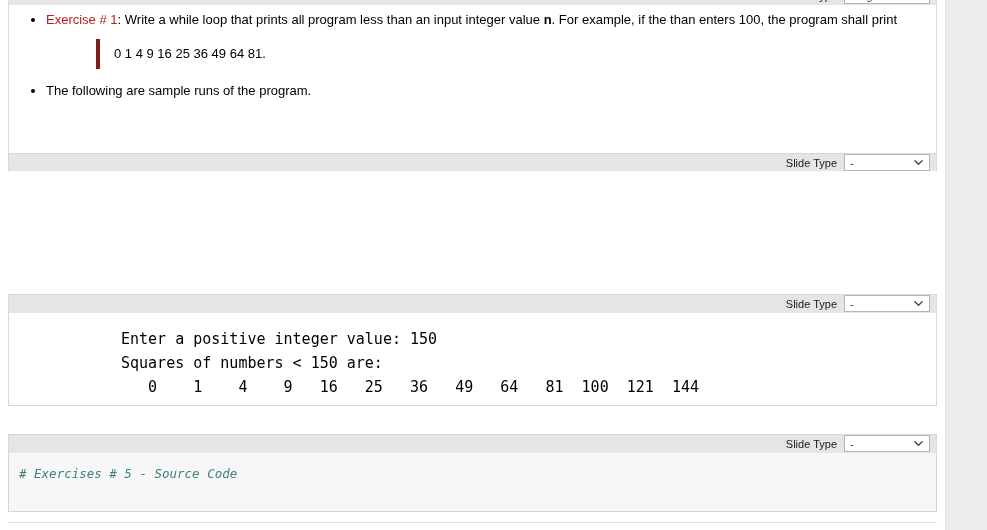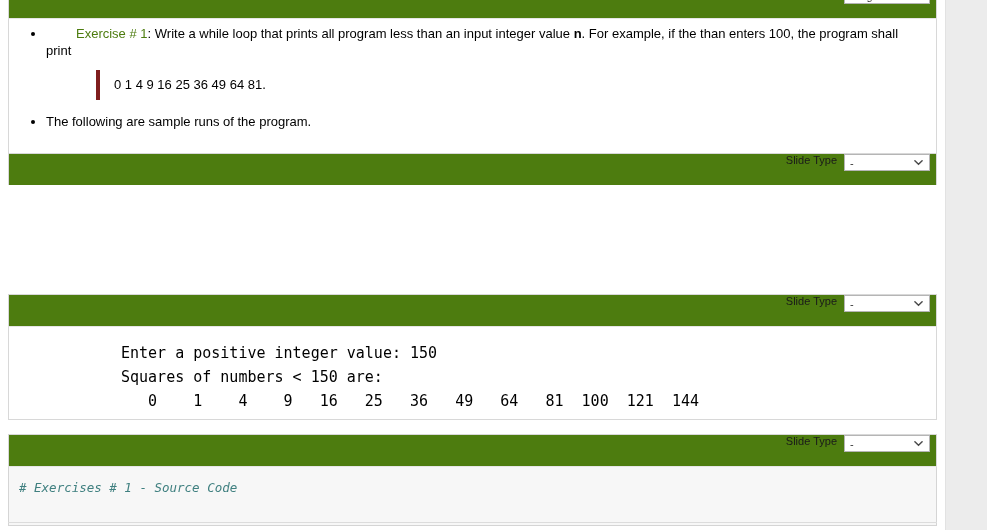--- a/index.html
+++ b/index.html
@@ -52,26 +52,27 @@
 
   
   .cell {
     position: absolute;
     left: 8px;
     width: 929px;
     box-sizing: border-box;
   }
 
   .cell-header {
-    height: 32px;
-    background: #4d7c0f;
+    height: 18px;
+    background: #e5e5e5;
     border: 1px solid #d8d8d8;
     border-bottom: none;
     box-sizing: border-box;
     display: flex;
+    align-items: center;
     justify-content: flex-end;
     padding-right: 6px;
   }
 
   .slide-type-label {
     font-size: 11px;
     color: #1a1a1a;
     margin-right: 7px;
     white-space: nowrap;
     font-family: "Liberation Sans", sans-serif;
@@ -118,23 +119,22 @@
     list-style: disc;
   }
   ul.md-list > li {
     margin: 0 0 3px 0;
     line-height: 17px;
     font-size: 13px;
   }
   ul.md-list > li::marker { font-size: 13px; }
 
   .md-link {
-    color: #4d7c0f;
+    color: #b91c1c;
     text-decoration: none;
-    margin-left: 30px;
   }
   .md-bold { font-weight: bold; }
 
   blockquote.md-quote {
     margin: 11px 0 13px 50px;
     padding: 0 0 0 14px;
     border-left: 4px solid #7f1d1d;
     font-size: 13px;
     line-height: 18px;
     color: #000;
@@ -260,20 +260,20 @@
         <div class="slide-type-select">
           <span>-</span>
           <span class="chev">
             <svg viewBox="0 0 10 10" width="9" height="9">
                 <path d="M1 3 L5 7 L9 3" stroke="#4a4a4a" stroke-width="1.6" fill="none" stroke-linecap="round"></path>
               </svg>
           </span>
         </div>
       </div>
       <div class="cell-body code-body" style="height:60px;">
-        <pre class="code-text"><span class="tok-comment"># Exercises # 1 - Source Code</span></pre>
+        <pre class="code-text"><span class="tok-comment"># Exercises # 5 - Source Code</span></pre>
       </div>
     </div>
 
   </div>
 
   <div class="bottom-rule"></div>
 </div>
 
 </body></html>

